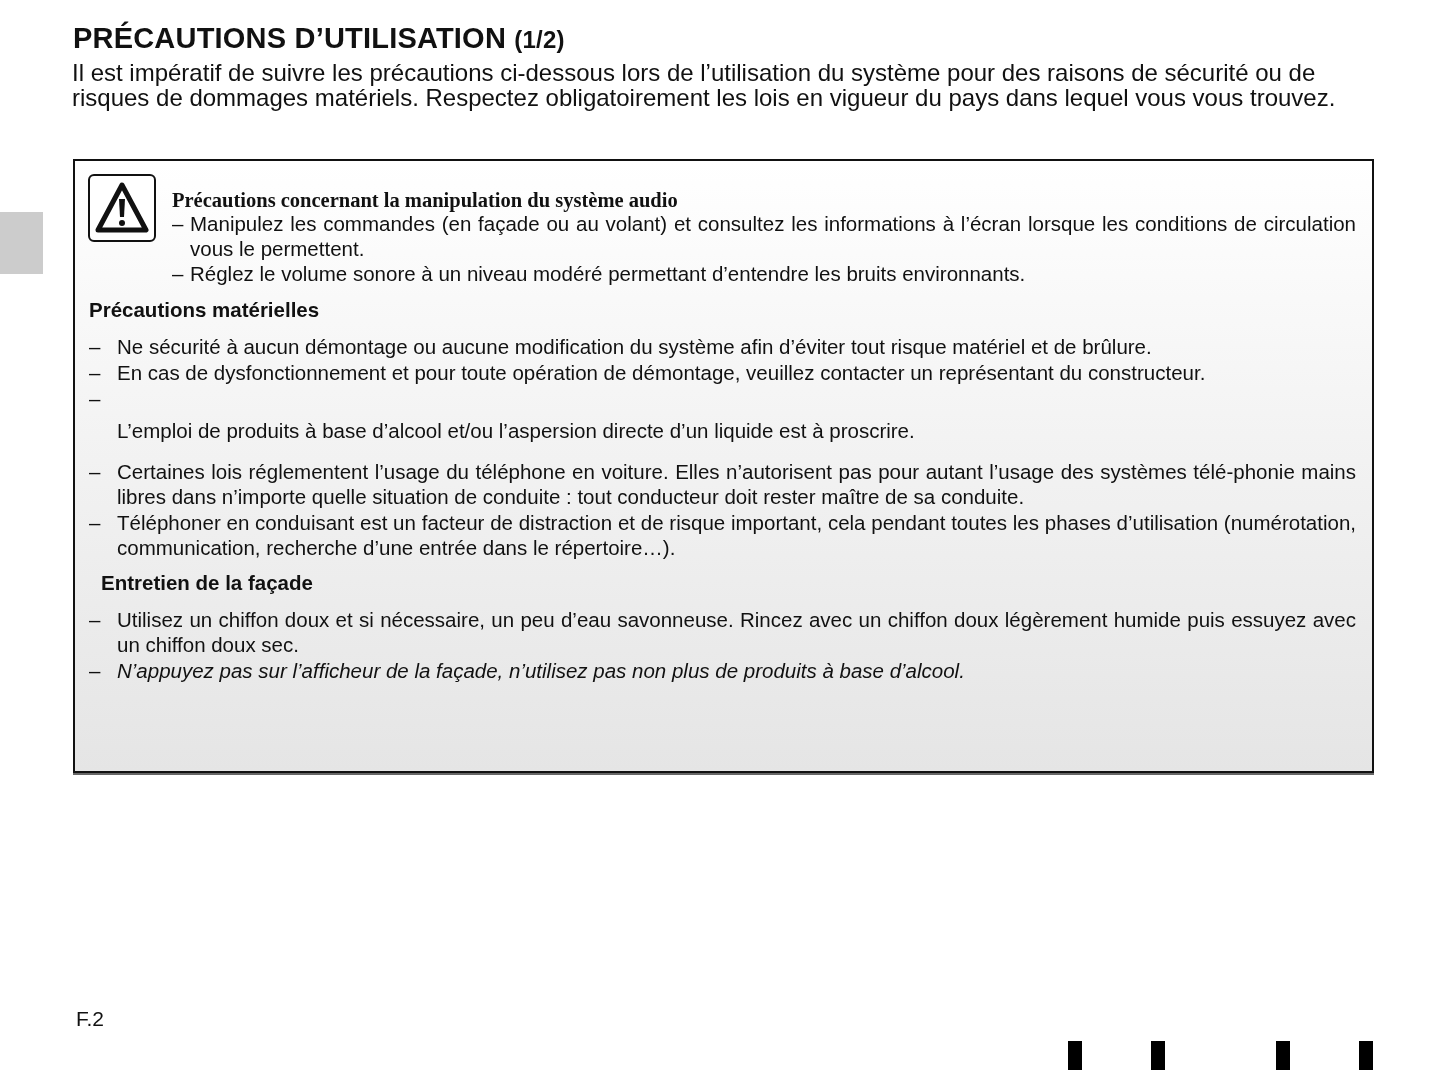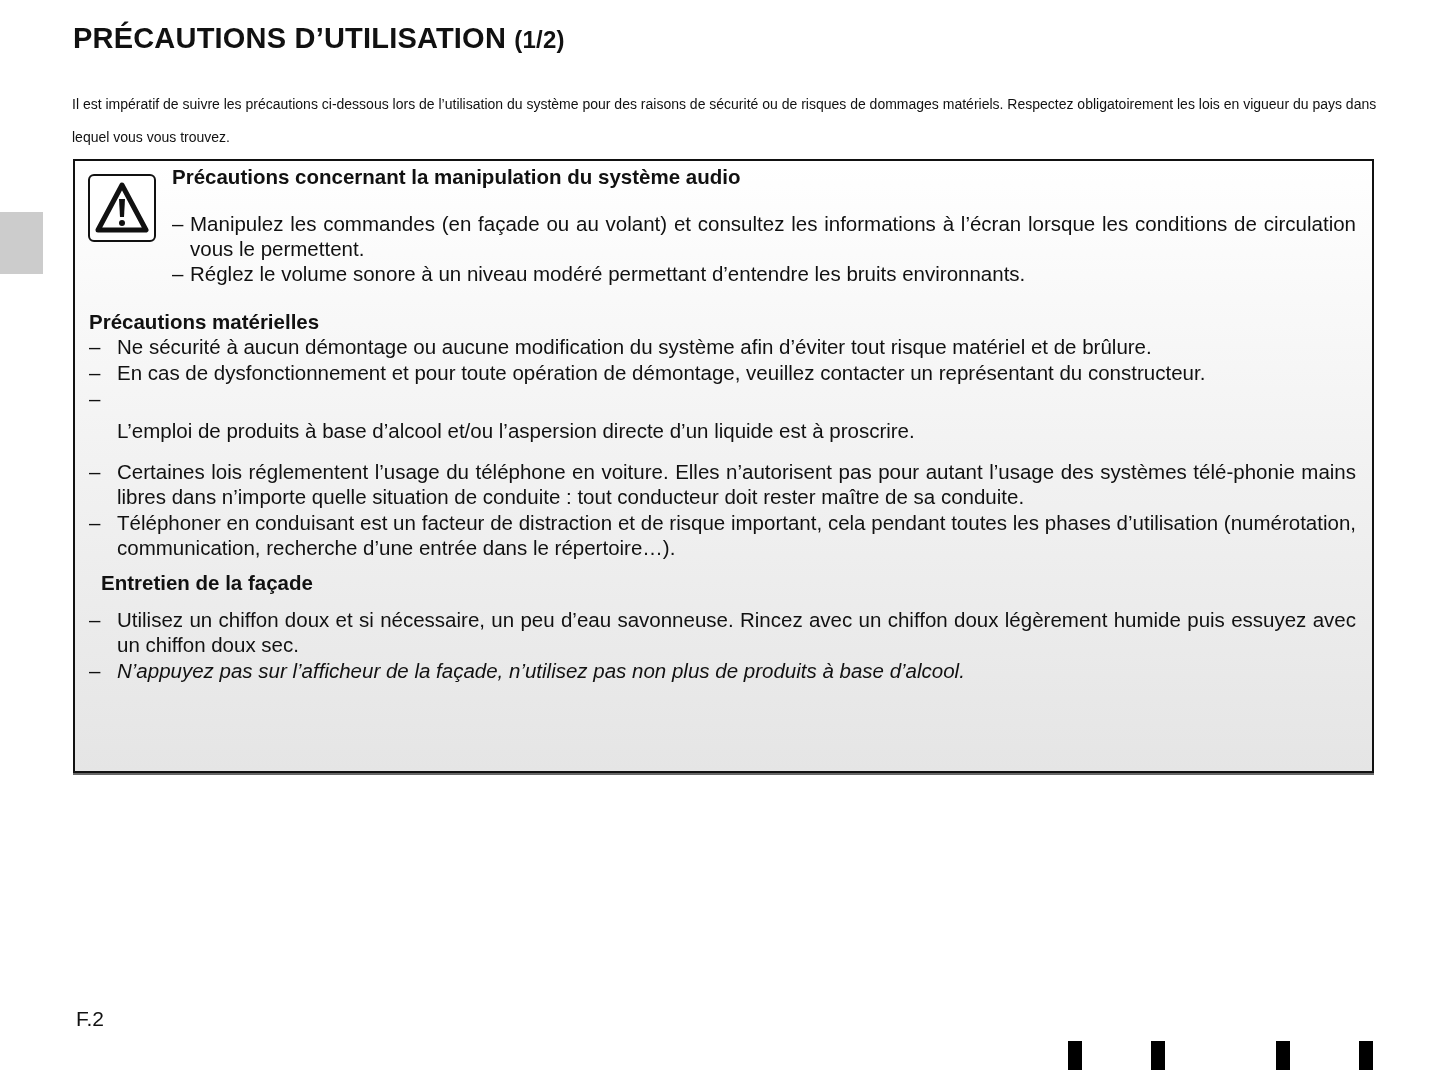--- a/index.html
+++ b/index.html
@@ -7,22 +7,22 @@
     width:1445px; height:1070px; position:relative; overflow:hidden;
     background:#ffffff; color:#111;
     font-family:"Liberation Sans", sans-serif;
   }
   .title {
     position:absolute; left:73px; top:22px;
     font-size:29px; font-weight:bold; letter-spacing:0.2px; white-space:nowrap;text-align:right;
   }
   .title .pg { font-size:24px; }
   .intro {
-    position:absolute; left:72px; top:88px; width:1305px;
-    font-size:14px; line-height:33px;
+    position:absolute; left:72px; top:60px; width:1305px;
+    font-size:24px; line-height:25px;
   }
   .side-tab {
     position:absolute; left:0; top:212px; width:43px; height:62px; background:#cccccc;
   }
   .box {
     position:absolute; left:73px; top:159px; width:1297px; height:610px;
     border:2px solid #111;
     background:linear-gradient(to bottom, #ffffff 0%, #f3f3f3 45%, #e5e5e5 100%);
     box-shadow: 0 2px 0 #666;
   }
@@ -49,31 +49,31 @@
 
 <div class="box">
   <div class="warn-icon">
     <svg width="56" height="56" viewBox="0 0 56 56">
       <path d="M28 5 L52 50 L4 50 Z" fill="none" stroke="#111" stroke-width="5" stroke-linejoin="round"></path>
       <path d="M25 19 L31 19 L30 37 L26 37 Z" fill="#111"></path>
       <circle cx="28" cy="43" r="3" fill="#111"></circle>
     </svg>
   </div>
 
-  <div class="sec-title" style="left:97px; top:4px;">Précautions concernant la manipulation du système audio</div>
+  <div class="sec-title" style="left:97px; top:28px;font-family:Liberation Serif, serif;">Précautions concernant la manipulation du système audio</div>
   <div class="li" style="left:97px; top:50px; width:1184px;">
     <span class="dash">–</span>
     <span class="txt" style="padding-left:18px;">Manipulez les commandes (en façade ou au volant) et consultez les informations à l’écran lorsque les conditions de circulation vous le permettent.</span>
   </div>
   <div class="li" style="left:97px; top:100px; width:1184px;">
     <span class="dash">–</span>
     <span class="txt" style="padding-left:18px;">Réglez le volume sonore à un niveau modéré permettant d’entendre les bruits environnants.</span>
   </div>
 
-  <div class="sec-title" style="left:14px; top:149px;">Précautions matérielles</div>
+  <div class="sec-title" style="left:14px; top:137px;">Précautions matérielles</div>
   <div class="li" style="left:14px; top:173px; width:1267px;">
     <span class="dash">–</span>
     <span class="txt" style="padding-left:28px;">Ne sécurité à aucun démontage ou aucune modification du système afin d’éviter tout risque matériel et de brûlure.</span>
   </div>
   <div class="li" style="left:14px; top:199px; width:1267px;">
     <span class="dash">–</span>
     <span class="txt" style="padding-left:28px;">En cas de dysfonctionnement et pour toute opération de démontage, veuillez contacter un représentant du constructeur.</span>
   </div>
   <div class="li" style="left:14px; top:225px; width:1267px;">
     <span class="dash">–</span>

